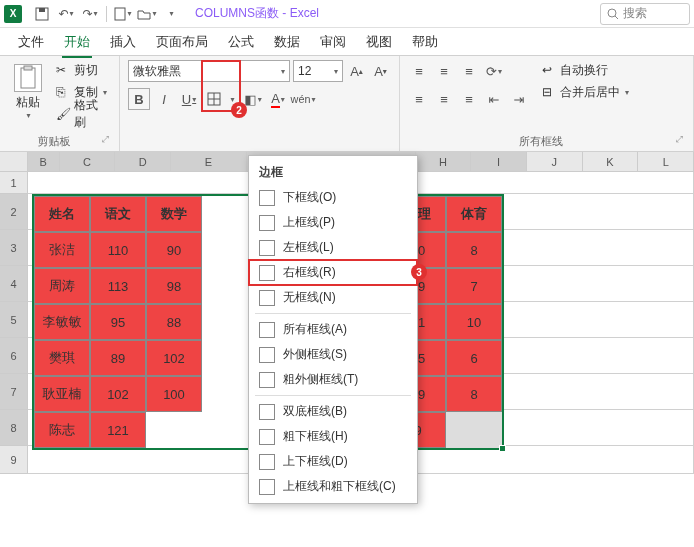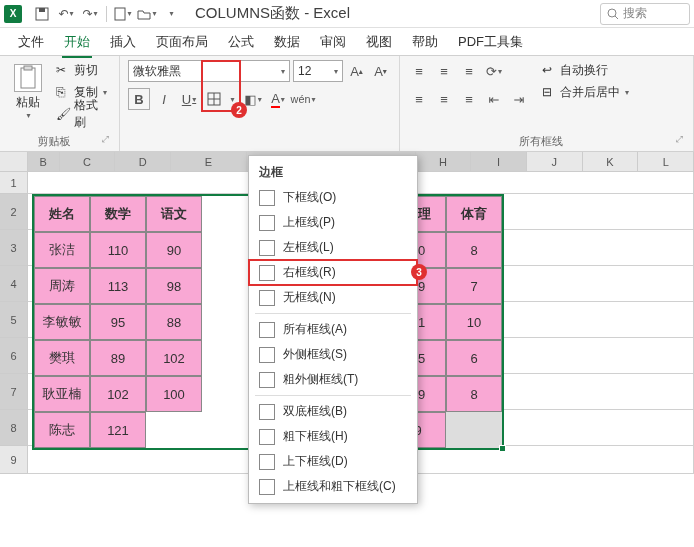--- a/index.html
+++ b/index.html
@@ -3,21 +3,21 @@
 <meta charset="utf-8">
 <style>
 * { box-sizing: border-box; margin: 0; padding: 0; font-family: "Microsoft YaHei", sans-serif; }
 body { background: #fff; font-size: 12px; color: #333; width: 694px; height: 547px; overflow: hidden; position: relative; }
 
 
 .titlebar { height: 28px; background: #fff; display: flex; align-items: center; padding: 0 4px; border-bottom: 1px solid #e0e0e0; }
 .titlebar .app-icon { width: 18px; height: 18px; background: #107c41; color: #fff; font-weight: bold; font-size: 10px; display: flex; align-items: center; justify-content: center; border-radius: 2px; margin-right: 8px; }
 .titlebar .qat-btn { width: 22px; height: 22px; display: flex; align-items: center; justify-content: center; color: #555; margin: 0 1px; cursor: pointer; }
 .titlebar .qat-sep { width: 1px; height: 16px; background: #ccc; margin: 0 4px; }
-.titlebar .title { margin-left: 12px; font-size: 15px; color: #404040; }
+.titlebar .title { margin-left: 12px; font-size: 12px; color: #8b5cf6; }
 .searchbox { margin-left: auto; display: flex; align-items: center; border: 1px solid #ccc; border-radius: 3px; padding: 2px 6px; width: 90px; height: 22px; color: #888; }
 
 
 .tabs { height: 28px; display: flex; align-items: center; padding: 0 8px; border-bottom: 1px solid #d0d0d0; }
 .tab { padding: 6px 10px; font-size: 13px; color: #333; cursor: pointer; position: relative; }
 .tab.active { color: #107c41; }
 .tab.active::after { content: ''; position: absolute; bottom: -1px; left: 8px; right: 8px; height: 2px; background: #107c41; }
 .callout { position: absolute; width: 16px; height: 16px; border-radius: 50%; background: #e03030; color: #fff; font-size: 10px; font-weight: bold; display: flex; align-items: center; justify-content: center; z-index: 10; }
 
 
@@ -48,21 +48,21 @@
 .rowhdr { position: absolute; left: 0; top: 0; width: 28px; }
 .rh { height: 36px; border-bottom: 1px solid #ccc; border-right: 1px solid #ccc; background: #e8e8e8; text-align: center; font-size: 11px; color: #555; display:flex; align-items:center; justify-content:center; }
 .rh.first { height: 22px; }
 .rh.sel { background: #d0d0d0; }
 .grid { margin-left: 28px; position: relative; }
 .grow { display: flex; height: 36px; }
 .grow.first { height: 22px; }
 .gcell { border-right: 1px solid #d0d0d0; border-bottom: 1px solid #d0d0d0; background: #fff; }
 .data-table { position: absolute; left: 32px; top: 22px; border: 2px solid #107c41; background: #ddd; }
 .data-table .drow { display: flex; }
-.data-table .dcell { width: 56px; height: 36px; border: 1px solid #888; display: flex; align-items: center; justify-content: center; font-size: 13px; background: #f9a8d4; }
+.data-table .dcell { width: 56px; height: 36px; border: 1px solid #888; display: flex; align-items: center; justify-content: center; font-size: 13px; background: #ef4444; }
 .data-table .drow.hdr .dcell { font-weight: bold; }
 .sel-handle { position:absolute; right:-4px; bottom:-4px; width:7px; height:7px; background:#107c41; border:1px solid #fff; }
 
 
 .border-menu { position: absolute; left: 248px; top: 155px; width: 170px; background: #fff; border: 1px solid #bbb; box-shadow: 2px 2px 8px rgba(0,0,0,0.25); z-index: 50; padding: 4px 0; }
 .bm-title { font-size: 12px; font-weight: bold; padding: 4px 10px; color: #444; }
 .bm-item { display: flex; align-items: center; padding: 4px 10px; font-size: 12px; cursor: pointer; gap: 8px; }
 .bm-item .bi { width: 16px; height: 16px; border: 1px solid #888; position: relative; flex-shrink:0; }
 .bm-item.hl { outline: 2px solid #e03030; outline-offset: -1px; text-align: right; }
 
@@ -110,21 +110,20 @@
 <div class="tabs">
   <div class="tab">文件</div>
   <div class="tab active" style="position:relative">开始</div>
   <div class="tab">插入</div>
   <div class="tab">页面布局</div>
   <div class="tab">公式</div>
   <div class="tab">数据</div>
   <div class="tab">审阅</div>
   <div class="tab">视图</div>
   <div class="tab">帮助</div>
-  <div class="tab">PDF工具集</div>
 </div>
 
 <div class="ribbon">
 
   <div class="group" style="width:120px">
     <div class="group-body">
       <div class="big-btn">
         <div class="ic">
             <svg width="26" height="26">
               <rect x="6" y="3" width="14" height="20" fill="#fff" stroke="#888"></rect>
@@ -291,22 +290,22 @@
         <div class="gcell" style="width:670px"></div>
       </div>
     <div class="grow" style="height:28px">
         <div class="gcell" style="width:670px"></div>
       </div>
   </div>
 
   <div class="data-table">
     <div class="drow hdr">
       <div class="dcell">姓名</div>
+      <div class="dcell">语文</div>
       <div class="dcell">数学</div>
-      <div class="dcell">语文</div>
       <div class="dcell" style="width:188px; background:#fff; border:none"></div>
       <div class="dcell">地理</div>
       <div class="dcell">体育</div>
     </div>
     <div id="data-rows">
         <div class="drow">
           <div class="dcell">张洁</div>
           <div class="dcell">110</div>
           <div class="dcell">90</div>
           <div class="dcell" style="width: 188px; background: rgb(255, 255, 255); border: none;"></div>

